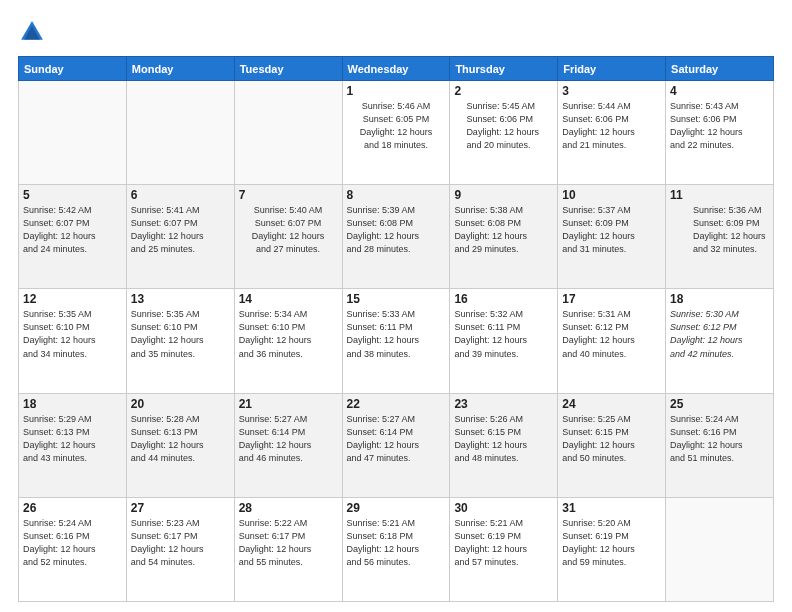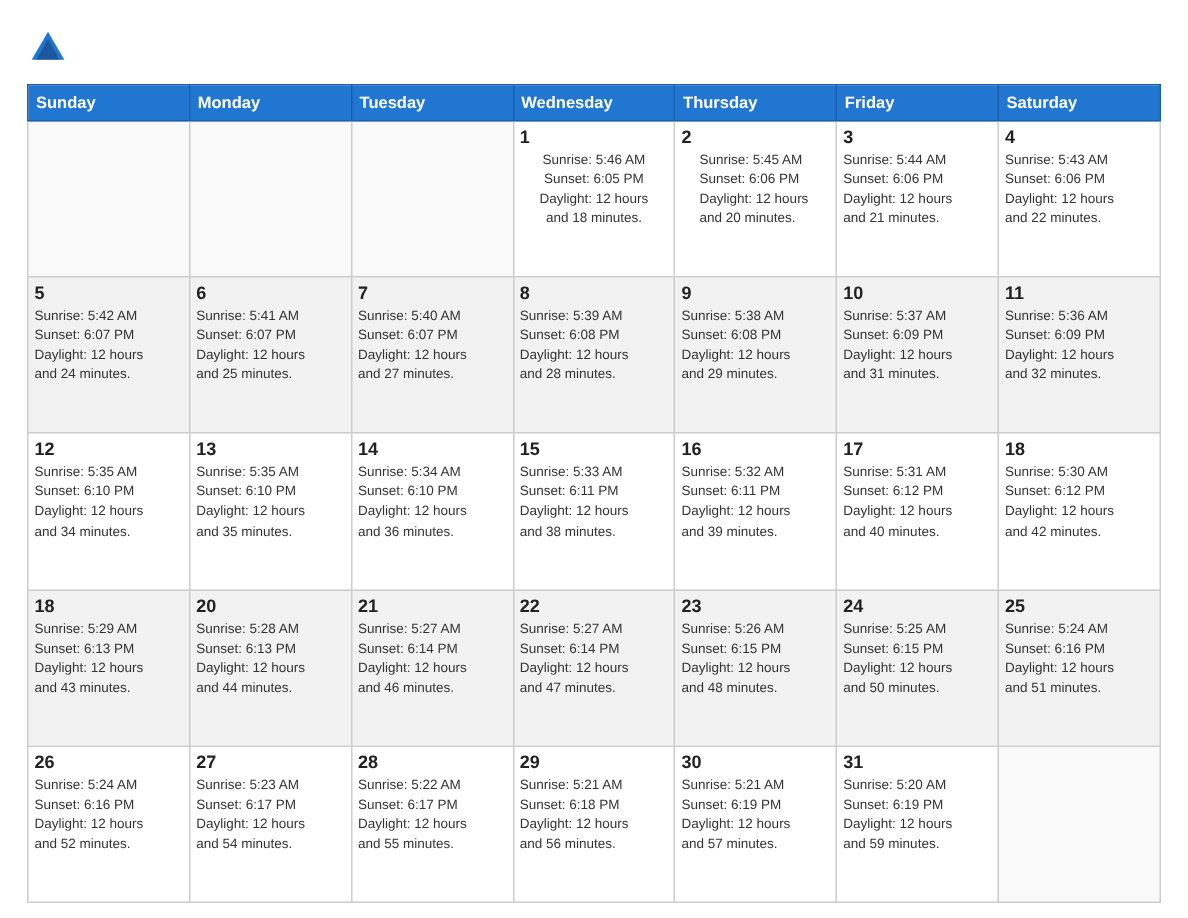--- a/index.html
+++ b/index.html
@@ -174,21 +174,21 @@
           </td>
           <td>
             <div class="day-num">6</div>
             <div class="day-info" style="white-space: pre-line;">Sunrise: 5:41 AM
 Sunset: 6:07 PM
 Daylight: 12 hours
 and 25 minutes.</div>
           </td>
           <td>
             <div class="day-num">7</div>
-            <div class="day-info" style="white-space: pre-line;">Sunrise: 5:40 AM
+            <div class="day-info" style="white-space: pre-line; text-align: center;">Sunrise: 5:40 AM
 Sunset: 6:07 PM
 Daylight: 12 hours
 and 27 minutes.</div>
           </td>
           <td>
             <div class="day-num">8</div>
             <div class="day-info" style="white-space: pre-line;">Sunrise: 5:39 AM
 Sunset: 6:08 PM
 Daylight: 12 hours
 and 28 minutes.</div>
@@ -202,21 +202,21 @@
           </td>
           <td>
             <div class="day-num">10</div>
             <div class="day-info" style="white-space: pre-line;">Sunrise: 5:37 AM
 Sunset: 6:09 PM
 Daylight: 12 hours
 and 31 minutes.</div>
           </td>
           <td>
             <div class="day-num">11</div>
-            <div class="day-info" style="white-space: pre-line;">Sunrise: 5:36 AM
+            <div class="day-info" style="white-space: pre-line; margin-left: 23px;">Sunrise: 5:36 AM
 Sunset: 6:09 PM
 Daylight: 12 hours
 and 32 minutes.</div>
           </td>
         </tr>
         <tr>
           <td>
             <div class="day-num">12</div>
             <div class="day-info" style="white-space: pre-line;">Sunrise: 5:35 AM
 Sunset: 6:10 PM
@@ -253,21 +253,21 @@
           </td>
           <td>
             <div class="day-num">17</div>
             <div class="day-info" style="white-space: pre-line;">Sunrise: 5:31 AM
 Sunset: 6:12 PM
 Daylight: 12 hours
 and 40 minutes.</div>
           </td>
           <td>
             <div class="day-num">18</div>
-            <div class="day-info" style="white-space: pre-line;">Sunrise: 5:30 AM
+            <div class="day-info" style="white-space: pre-line; font-style: italic;">Sunrise: 5:30 AM
 Sunset: 6:12 PM
 Daylight: 12 hours
 and 42 minutes.</div>
           </td>
         </tr>
         <tr class="alt-row">
           <td>
             <div class="day-num">18</div>
             <div class="day-info" style="white-space: pre-line;">Sunrise: 5:29 AM
 Sunset: 6:13 PM

